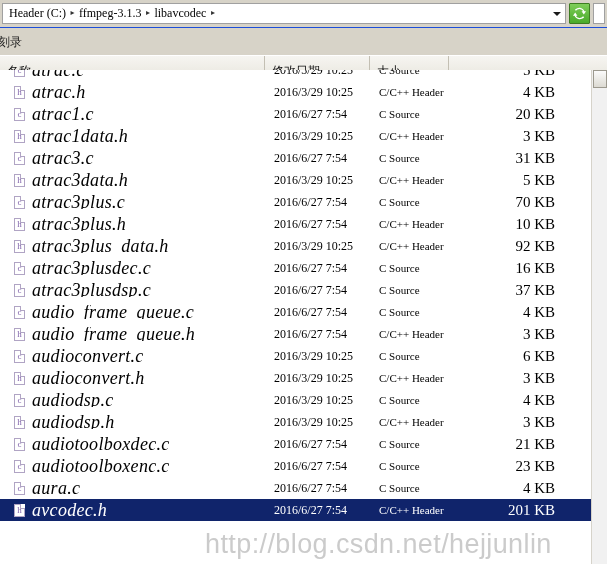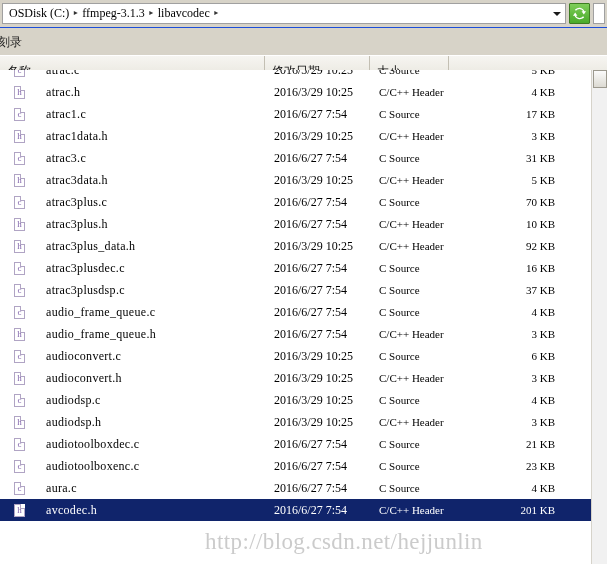--- a/index.html
+++ b/index.html
@@ -180,43 +180,44 @@
   .cell-name {
     width: 265px;
     display: flex;
     align-items: center;
     padding-left: 14px;
     box-sizing: border-box;
     overflow: hidden;
   }
   .fname {
     font-family: "Liberation Serif", serif;
-    font-size: 12px;
+    font-size: 18px;
     letter-spacing: 0.3px;
-    margin-left: 21px;
+    margin-left: 7px;
     line-height: 14px;
+    font-style: italic;
   }
   .cell-date {
     width: 105px;
     font-family: "Liberation Serif", serif;
     font-size: 12px;
     padding-left: 9px;
     box-sizing: border-box;
   }
   .cell-type {
     width: 118px;
     font-family: "Liberation Serif", serif;
     font-size: 11px;
     padding-left: 9px;
     box-sizing: border-box;
   }
   .cell-size {
     width: 79px;
     font-family: "Liberation Serif", serif;
-    font-size: 11px;
+    font-size: 15px;
     text-align: right;
     padding-right: 12px;
     box-sizing: border-box;
   }
 
   
   .ficon {
     width: 11px;
     height: 13px;
     position: relative;
@@ -266,35 +267,35 @@
     background: linear-gradient(#fbfbfb, #dcdad2);
     border: 1px solid #9c998e;
     box-sizing: border-box;
   }
 
   
   .watermark {
     position: absolute;
     left: 205px;
     top: 529px;
-    font-family: Liberation Serif, serif;
-    font-size: 23px;
+    font-family: Liberation Sans, sans-serif;
+    font-size: 27px;
     color: rgba(190, 190, 190, 0.80);
     white-space: nowrap;
     letter-spacing: 0.4px;
     pointer-events: none;
     z-index: 20;
   }
 </style>
 </head>
 <body>
 
 <div class="addressbar">
   <div class="addr-field">
-    <span class="crumb">OSDisk (C:)</span>
+    <span class="crumb">Header (C:)</span>
     <span class="crumb-sep">▸</span>
     <span class="crumb">ffmpeg-3.1.3</span>
     <span class="crumb-sep">▸</span>
     <span class="crumb">libavcodec</span>
     <span class="crumb-sep">▸</span>
   </div>
   <div class="addr-dropdown">
     <span class="tri-down"></span>
   </div>
   <div class="refresh-btn">
@@ -351,21 +352,21 @@
         <div class="cell-name">
           <span class="ficon">
             <span class="paper"></span>
             <span class="fold"></span>
             <span class="glyph">c</span>
           </span>
           <span class="fname">atrac1.c</span>
         </div>
         <div class="cell-date">2016/6/27 7:54</div>
         <div class="cell-type">C Source</div>
-        <div class="cell-size">17 KB</div>
+        <div class="cell-size">20 KB</div>
       </div>
       <div class="row">
         <div class="cell-name">
           <span class="ficon">
             <span class="paper"></span>
             <span class="fold"></span>
             <span class="glyph">h</span>
           </span>
           <span class="fname">atrac1data.h</span>
         </div>

